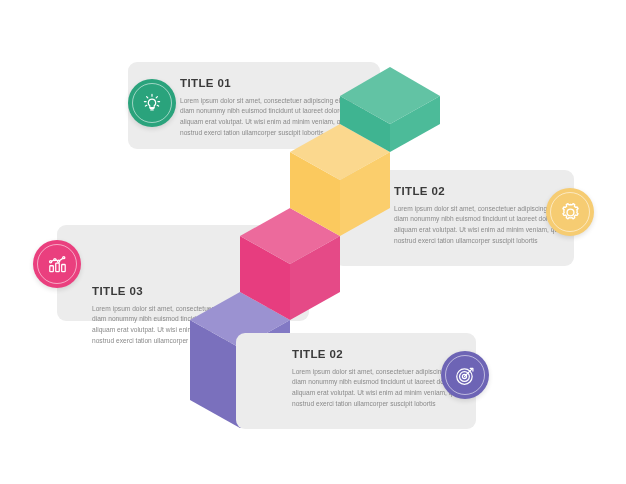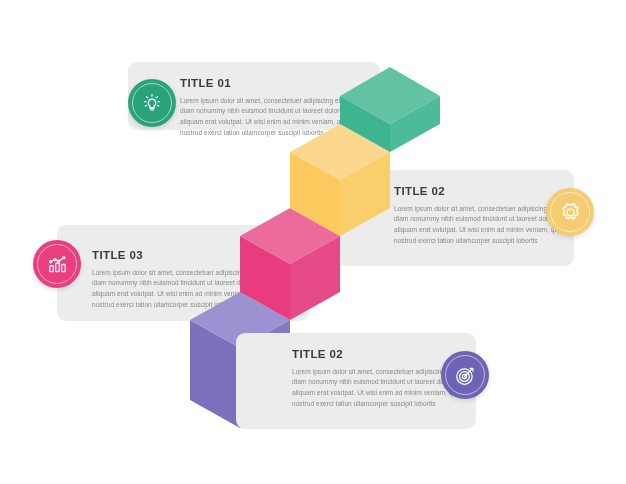--- a/index.html
+++ b/index.html
@@ -82,36 +82,36 @@
   .badge-green  { background: #2aa37c; }
   .badge-yellow { background: #f6cc72; }
   .badge-pink   { background: #ea3f7e; }
   .badge-purple { background: #6d64b5; }
 </style>
 </head>
 <body>
 
 <div id="stage">
 
-  <div class="card back" style="left:128px; top:62px; width:252px; height:68px;">
+  <div class="card back" style="left:128px; top:62px; width:252px; height:87px;">
     <div class="card-body" style="left:52px; width:190px; padding-top:15px;">
       <div class="card-title">TITLE 01</div>
       <div class="card-text">Lorem ipsum dolor sit amet, consectetuer adipiscing elit, sed diam nonummy nibh euismod tincidunt ut laoreet dolore magna aliquam erat volutpat. Ut wisi enim ad minim veniam, quis nostrud exerci tation ullamcorper suscipit lobortis</div>
     </div>
   </div>
 
   <div class="card back" style="left:334px; top:170px; width:240px; height:96px;">
     <div class="card-body" style="left:60px; width:190px; padding-top:15px;">
       <div class="card-title">TITLE 02</div>
       <div class="card-text">Lorem ipsum dolor sit amet, consectetuer adipiscing elit, sed diam nonummy nibh euismod tincidunt ut laoreet dolore magna aliquam erat volutpat. Ut wisi enim ad minim veniam, quis nostrud exerci tation ullamcorper suscipit lobortis</div>
     </div>
   </div>
 
   <div class="card back" style="left:57px; top:225px; width:252px; height:96px;">
-    <div class="card-body" style="left:35px; width:190px; padding-top:24px;">
+    <div class="card-body" style="left:35px; width:190px; padding-top:24px;margin-top:36px;">
       <div class="card-title">TITLE 03</div>
       <div class="card-text">Lorem ipsum dolor sit amet, consectetuer adipiscing elit, sed diam nonummy nibh euismod tincidunt ut laoreet dolore magna aliquam erat volutpat. Ut wisi enim ad minim veniam, quis nostrud exerci tation ullamcorper suscipit lobortis</div>
     </div>
   </div>
 
   <div class="card front" style="left:236px; top:333px; width:240px; height:96px;">
     <div class="card-body" style="left:56px; width:190px; padding-top:15px;">
       <div class="card-title">TITLE 02</div>
       <div class="card-text">Lorem ipsum dolor sit amet, consectetuer adipiscing elit, sed diam nonummy nibh euismod tincidunt ut laoreet dolore magna aliquam erat volutpat. Ut wisi enim ad minim veniam, quis nostrud exerci tation ullamcorper suscipit lobortis</div>
     </div>

